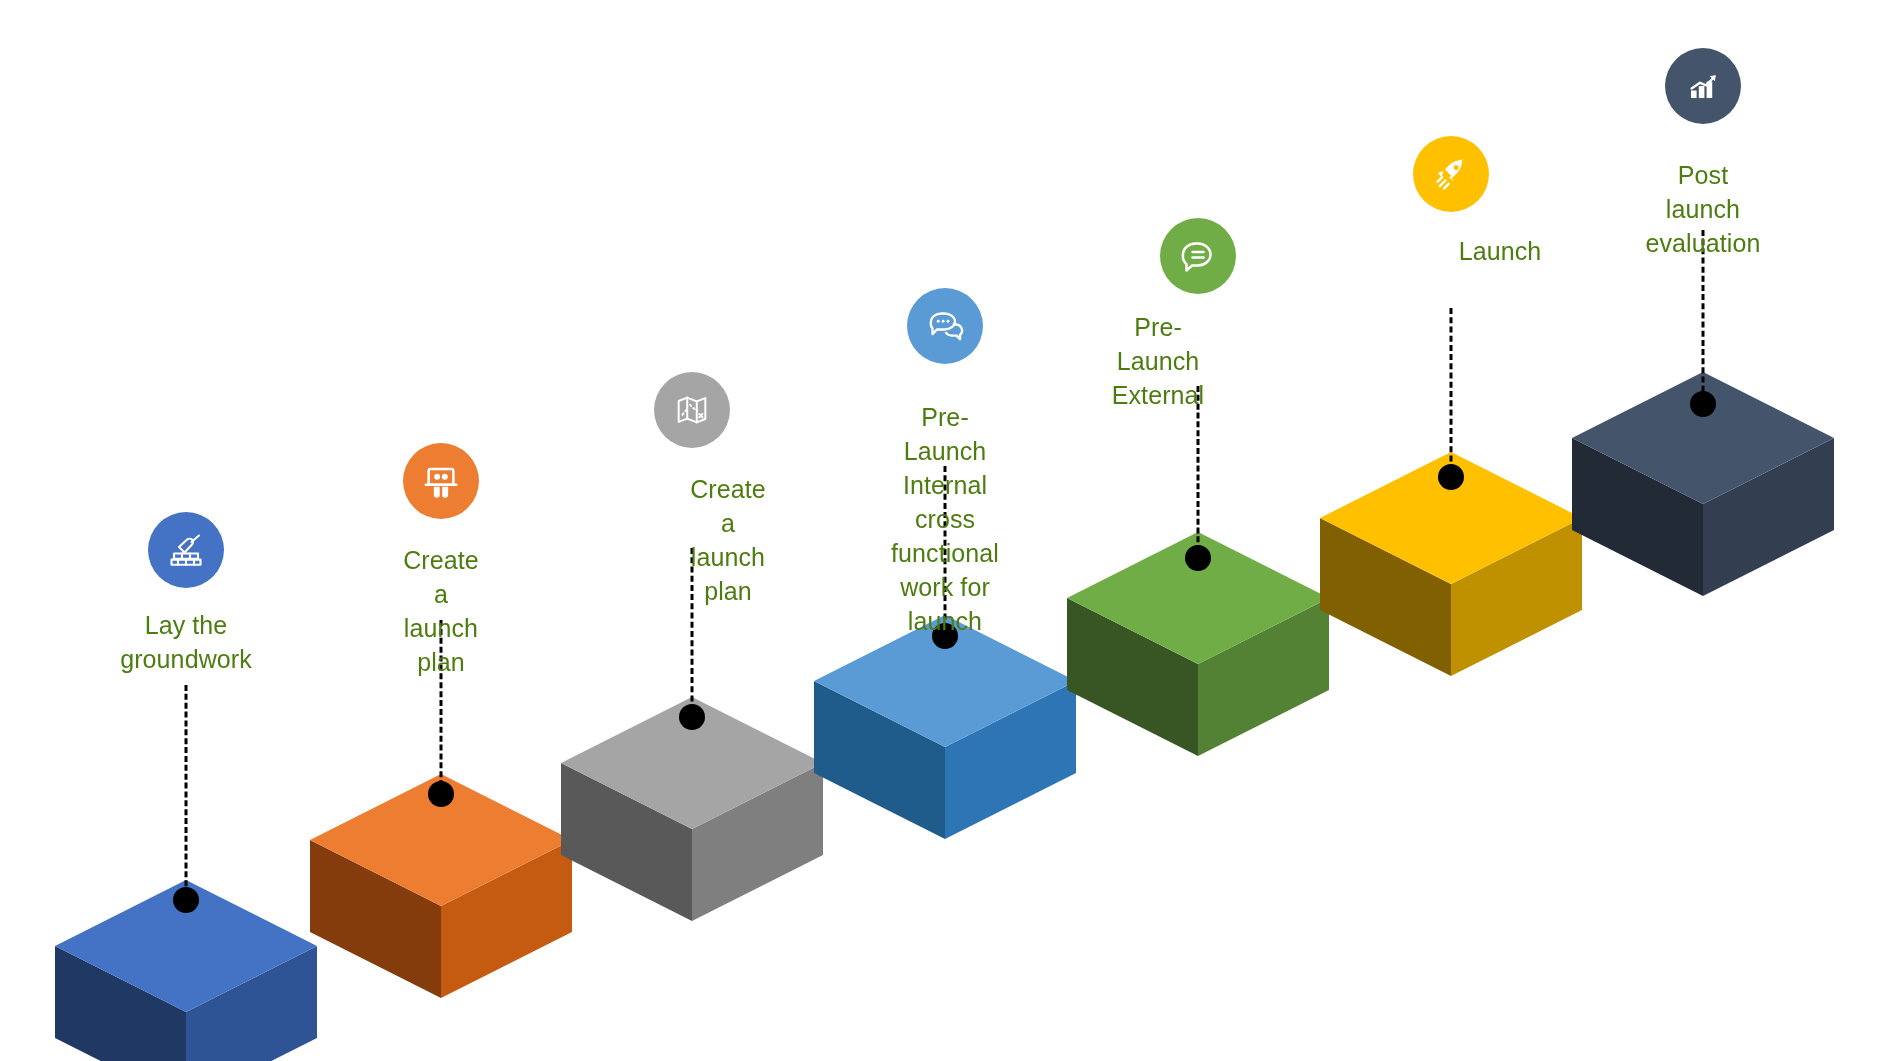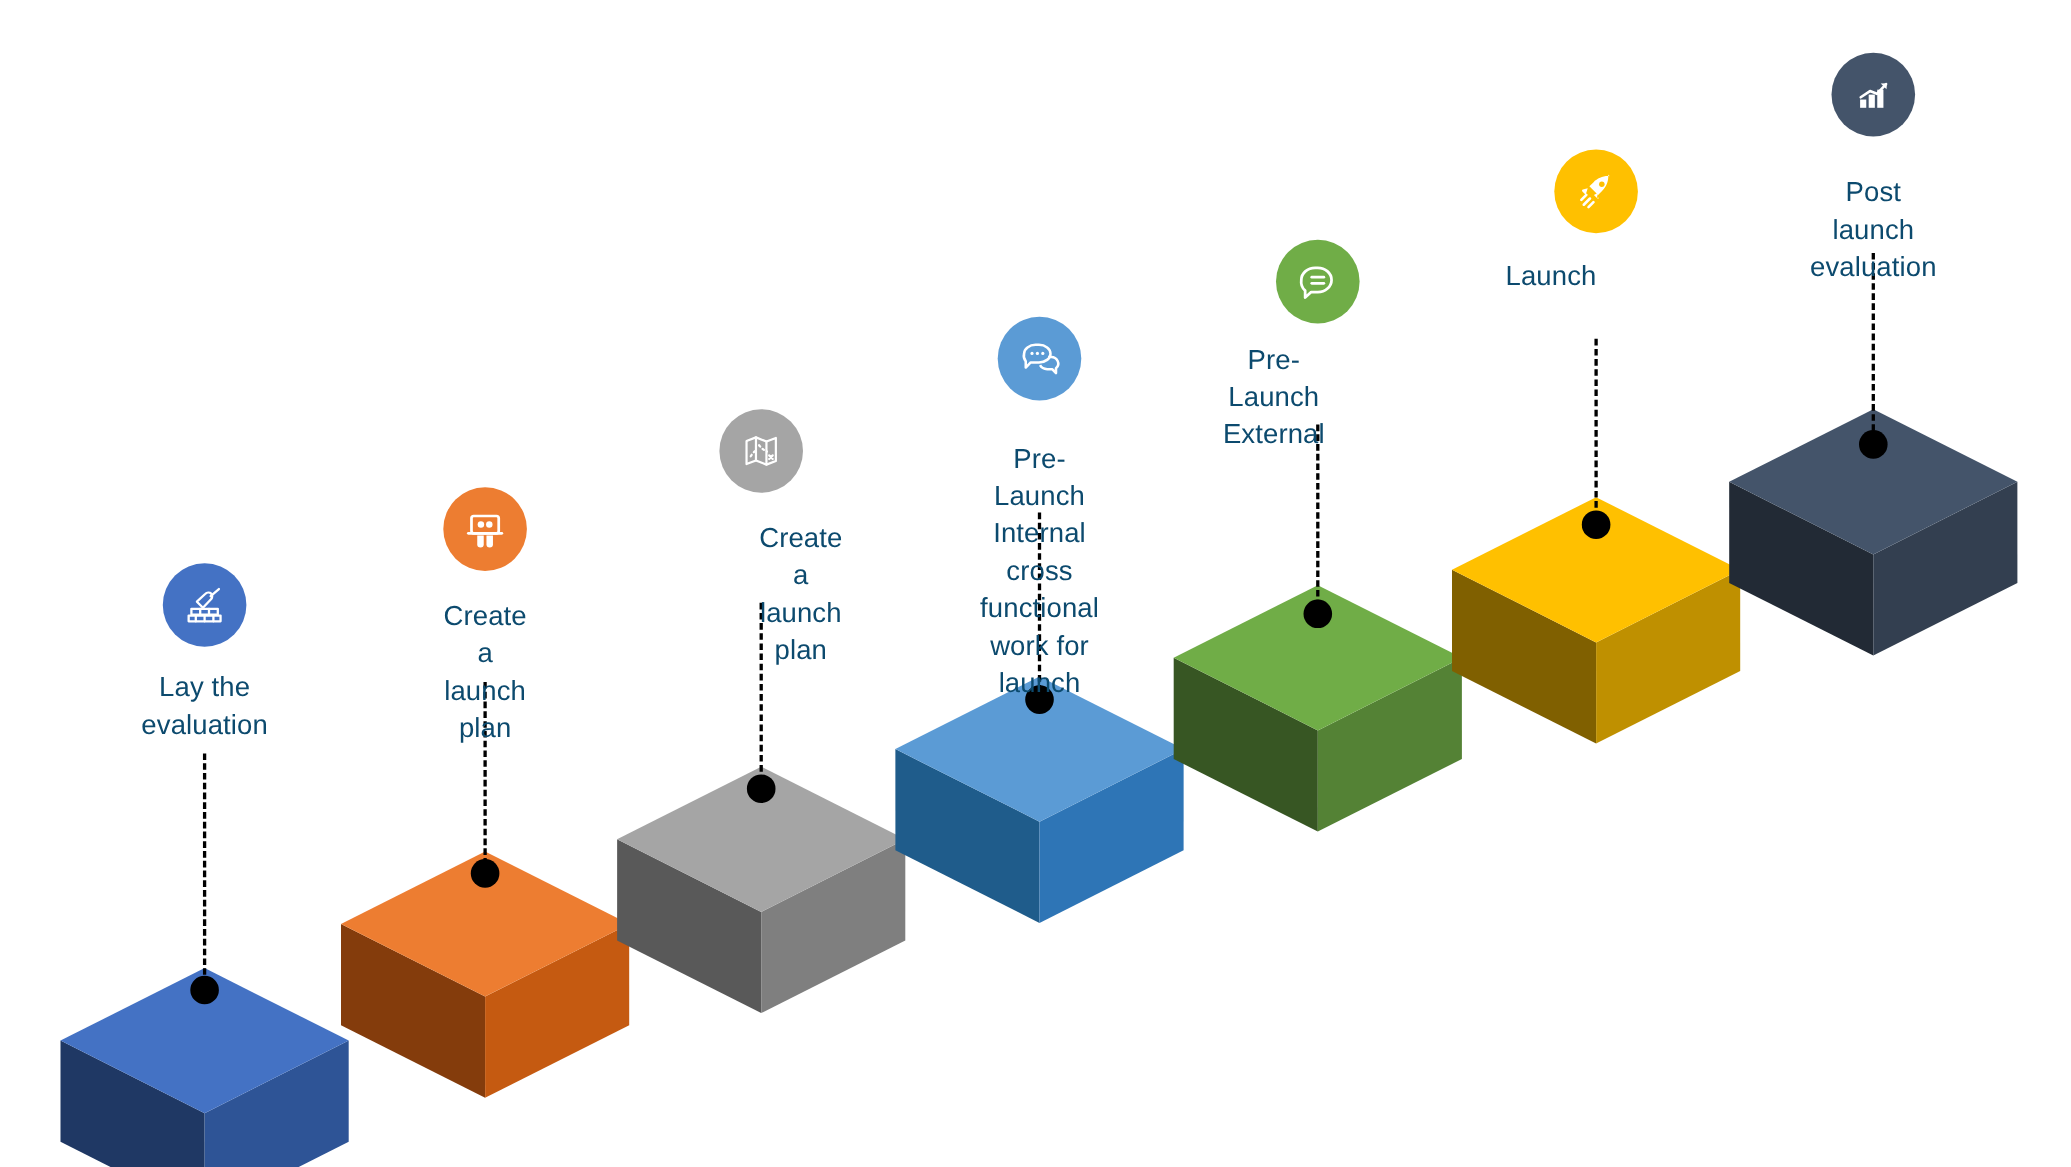--- a/index.html
+++ b/index.html
@@ -46,21 +46,21 @@
     position: absolute;
     width: 0;
     border-left: 3px dashed #000000;
     transform: translateX(-50%);
   }
   
   .step-label {
     position: absolute;
     transform: translateX(-50%);
     text-align: center;
-    color: #0c4a6e;
+    color: #4d7c0f;
     font-size: 25px;
     line-height: 34px;
     white-space: pre-line;
     letter-spacing: 0.1px;
   }
   
   .icon-badge {
     position: absolute;
     width: 76px;
     height: 76px;
@@ -137,21 +137,21 @@
         <svg width="262" height="224" viewBox="0 0 262 224">
       <polygon points="0,66 131,132 131,224 0,158" fill="#222A35"></polygon>
       <polygon points="131,132 262,66 262,158 131,224" fill="#333F50"></polygon>
       <polygon points="131,0 262,66 131,132 0,66" fill="#44546A"></polygon>
     </svg>
       </div>
     </div>
     <div class="step">
       <div class="connector" style="left: 186px; top: 685px; height: 210px;"></div>
       <div class="node-dot" style="left: 186px; top: 900px;"></div>
-      <div class="step-label" style="left: 186px; top: 608px;">Lay the evaluation</div>
+      <div class="step-label" style="left: 186px; top: 608px;">Lay the groundwork</div>
       <div class="icon-badge" style="left: 186px; top: 512px; background: rgb(68, 114, 196);">
         <span>
           <svg width="42" height="42" viewBox="0 0 42 42">
         <g stroke="#ffffff" fill="none" stroke-width="2.1" stroke-linecap="round" stroke-linejoin="round">
           <path d="M14 18 L21.5 11 C23 9.5 25.5 9.2 27 10.6 C28.4 12 28.1 14.6 26.6 16 L19.5 23.5 Z"></path>
           <line x1="26.5" y1="13" x2="34" y2="6.5"></line>
           <rect x="9" y="24.5" width="24" height="5.2"></rect>
           <rect x="6.5" y="30.6" width="29" height="5.2"></rect>
           <line x1="17" y1="24.5" x2="17" y2="29.7"></line>
           <line x1="25" y1="24.5" x2="25" y2="29.7"></line>
@@ -232,21 +232,21 @@
           <line x1="15.5" y1="17" x2="26.5" y2="17"></line>
           <line x1="15.5" y1="22.5" x2="26.5" y2="22.5"></line>
         </g>
           </svg>
         </span>
       </div>
     </div>
     <div class="step">
       <div class="connector" style="left: 1451px; top: 308px; height: 172px;"></div>
       <div class="node-dot" style="left: 1451px; top: 477px;"></div>
-      <div class="step-label" style="left: 1410px; top: 234px;">Launch</div>
+      <div class="step-label" style="left: 1500px; top: 234px;">Launch</div>
       <div class="icon-badge" style="left: 1451px; top: 136px; background: rgb(255, 192, 0);">
         <span>
           <svg width="42" height="42" viewBox="0 0 42 42">
         <g fill="#ffffff">
           <path d="M33.5 7.2 c-5.6 -0.6 -11 1.6 -15 5.6 l-3.6 3.6 l7.9 7.9 l3.6 -3.6 c4 -4 6.2 -9.4 5.6 -15 a0.55 0.55 0 0 0 -0.5 -0.5 Z"></path>
           <circle cx="26.2" cy="14.4" r="2.5" fill="#ffc000"></circle>
           <path d="M13.4 18.2 l-4.4 1.1 a1 1 0 0 0 -0.5 1.7 l3 3 Z"></path>
           <path d="M22.2 27 l1.1 -4.4 l-3.8 1.9 l3 3 a1 1 0 0 0 1.7 -0.5 Z" transform="translate(-0.5,-0.3)"></path>
           <path d="M12.1 24.2 l-4.5 4.5" stroke="#ffffff" stroke-width="2.4" stroke-linecap="round"></path>
           <path d="M15.4 27.5 l-5.6 5.6" stroke="#ffffff" stroke-width="2.4" stroke-linecap="round"></path>

